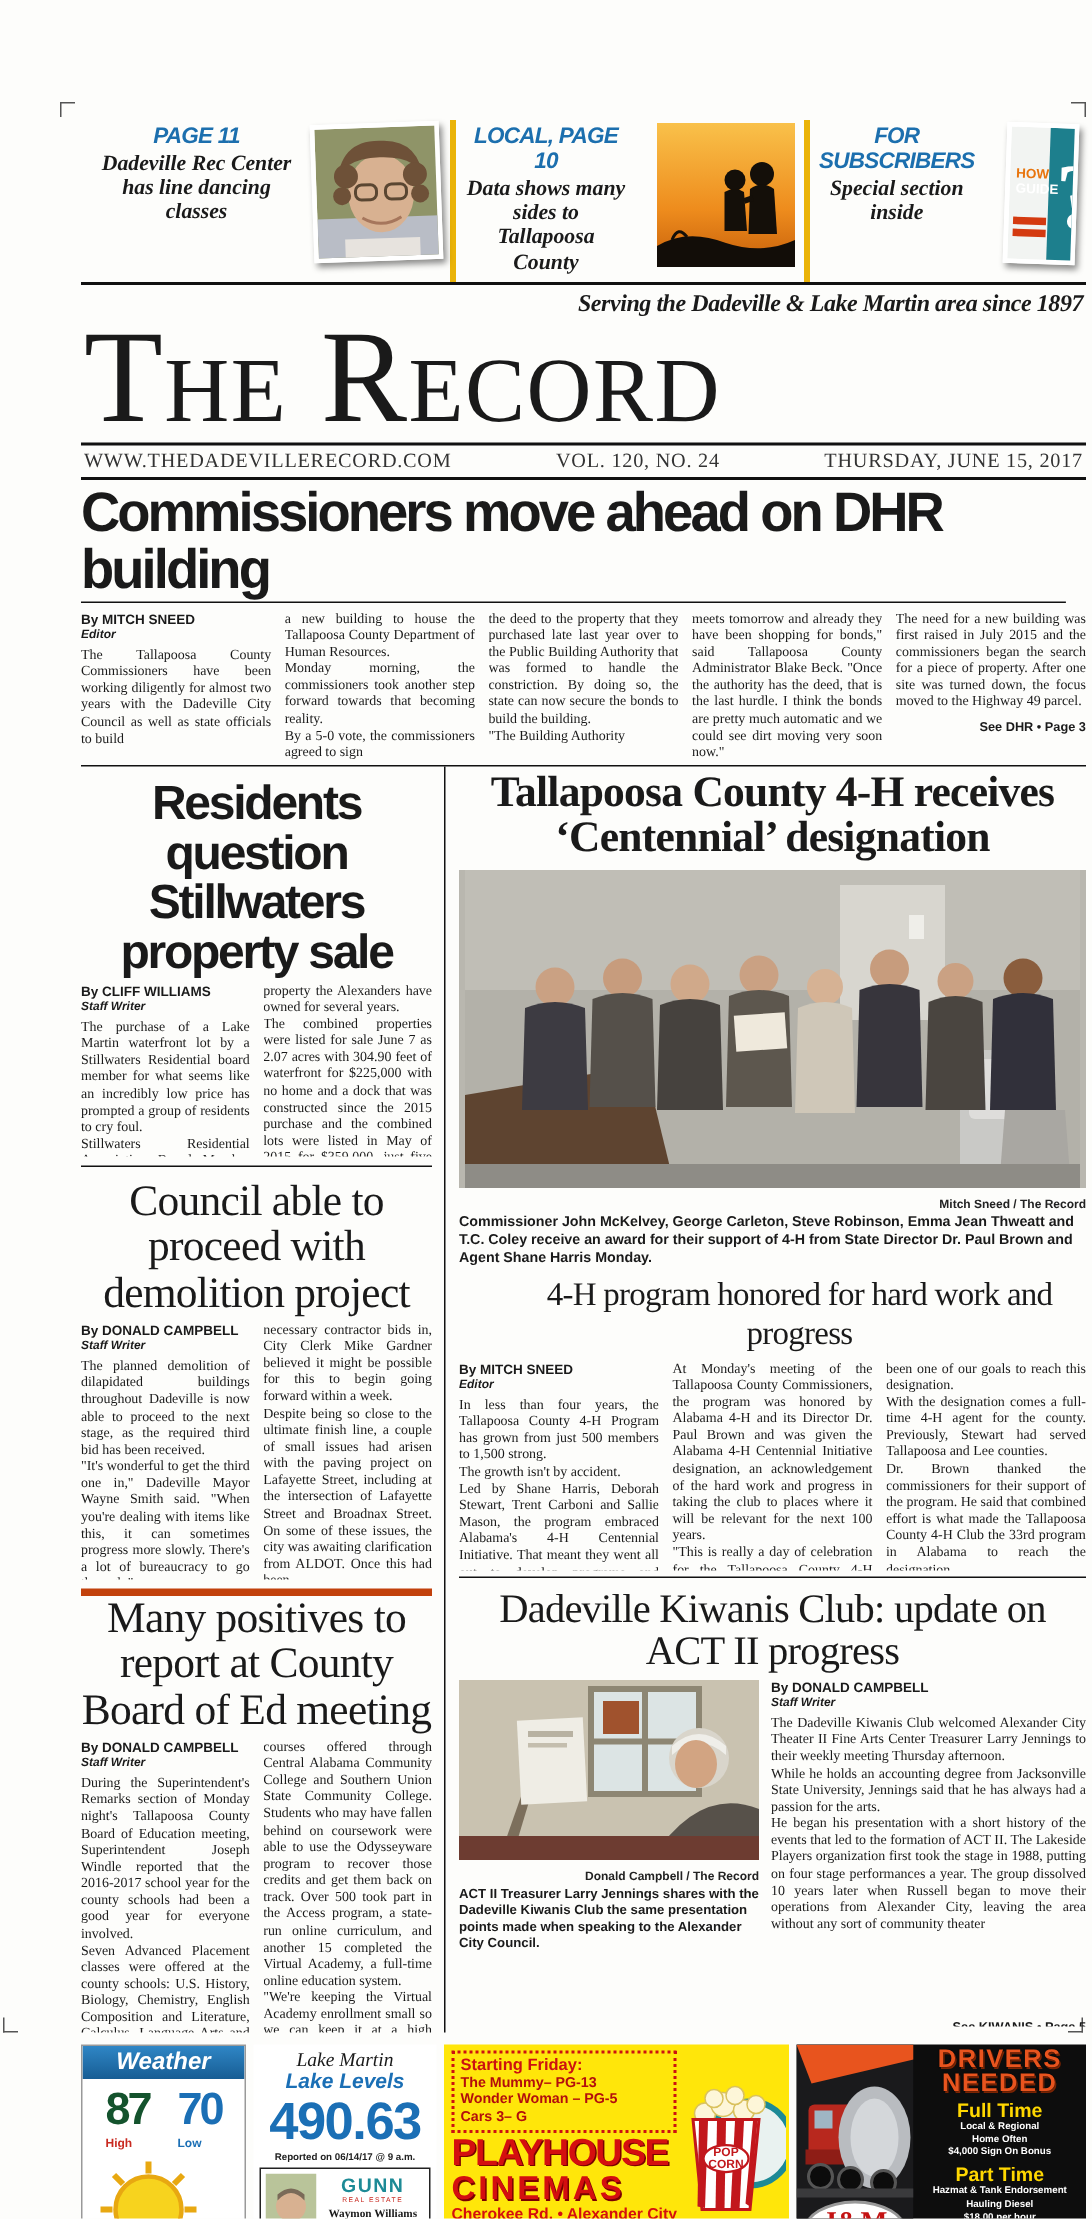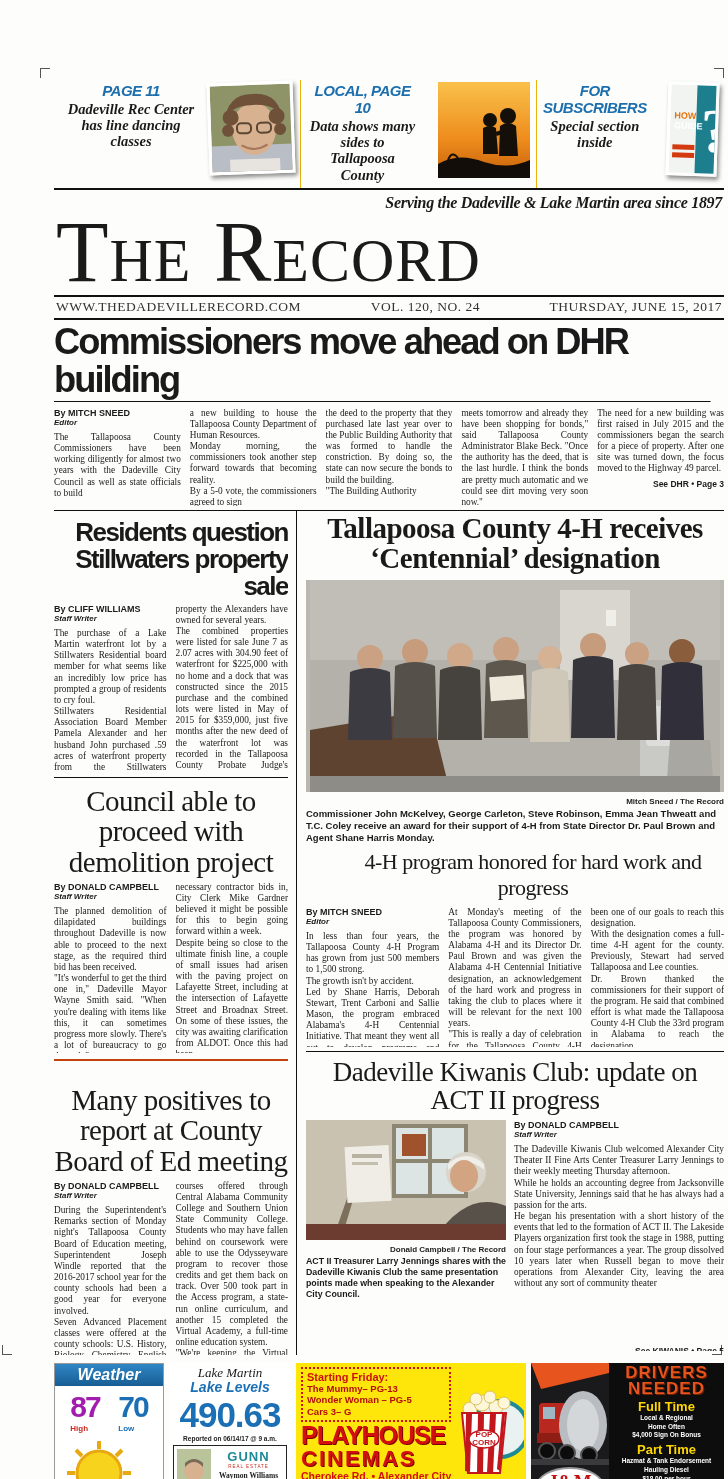--- a/index.html
+++ b/index.html
@@ -10,21 +10,21 @@
   
   .crop { position:absolute; width:10px; height:10px; }
   .crop.tl { left:40px; top:68px; border-left:1px solid #555; border-top:1px solid #555; }
   .crop.tr { left:714px; top:68px; border-right:1px solid #555; border-top:1px solid #555; }
   .crop.bl { left:2px;  top:1345px; border-left:1px solid #555; border-bottom:1px solid #555; }
   .crop.br { left:712px; top:1345px; border-right:1px solid #555; border-bottom:1px solid #555; }
 
   
   .teasers { display:flex; height:110px; border-bottom:2px solid #111; }
   .teaser { display:flex; align-items:flex-start; gap:6px; padding:2px 6px; }
-  .teaser + .teaser { border-left:1px solid #eab308;gap:20px; }
+  .teaser + .teaser { border-left:4px solid #eab308;gap:20px; }
   .t-text { text-align:center; flex:1; }
   .kicker { font-family:"Liberation Sans", sans-serif; font-weight:bold; font-style:italic; color:#1c6fae; font-size:15px; letter-spacing:-0.5px; }
   .t-blurb { font-style:italic; font-weight:bold; font-size:14.5px; line-height:1.12; margin-top:2px; }
   .t1 { width:246px; } .t2 { width:236px; } .t3 { width:188px; }
   .photo-tilt { box-shadow:2px 3px 4px rgba(0,0,0,.45); border:3px solid #fff; background:#fff; }
 
   
   .masthead { padding-top:4px; }
   .tagline { text-align:right; font-style:italic; font-size:16px; font-weight:bold; letter-spacing:-0.3px; padding-right:2px; }
   .mast-title { font-variant:small-caps; font-size:86px; line-height:.92; letter-spacing:1px; text-align:left; padding-left:2px; font-weight:normal; transform:scaleY(1.02); }
@@ -43,26 +43,26 @@
   .col { flex:1; overflow:hidden; }
 
   .dhr-body { padding:6px 0 4px 0; height:108px; overflow:hidden; }
 
   
   .main-area { display:flex; border-top:1px solid #111; }
   .left-stack { width:243px; padding:4px 8px 0 0; border-right:1px solid #111; }
   .right-stack { flex:1; padding:2px 0 0 9px; }
 
   .story { overflow:hidden; }
-  .h-sans { font-family:"Liberation Sans", sans-serif; font-weight:bold; font-size:26px; letter-spacing:-1.5px; line-height:1.04; text-align:right; }
+  .h-sans { font-family:"Liberation Sans", sans-serif; font-weight:bold; font-size:32px; letter-spacing:-1.5px; line-height:1.04; text-align:center; }
   .h-serif { font-size:29px; line-height:1.06; text-align:center; letter-spacing:-0.5px; }
   .h-serif-b { font-weight:bold; }
   .stillwaters { height:256px; padding-top:4px; }
   .council { height:276px; border-top:1px solid #111; margin-top:6px; padding-top:8px; }
-  .boe { height:296px; border-top:2px solid #c2410c; margin-top:6px; padding-top:24px; }
+  .boe { height:296px; border-top:5px solid #c2410c; margin-top:6px; padding-top:0; }
   .story .cols { margin-top:4px; }
 
   .fourh { height:534px; }
   .fourh-photo { width:100%; height:212px; background:#b9b7af; margin-top:6px; overflow:hidden; }
   .credit { font-family:"Liberation Sans", sans-serif; font-weight:bold; font-size:8px; text-align:right; color:#222; margin-top:1px; }
   .caption { font-family:"Liberation Sans", sans-serif; font-weight:bold; font-size:9.5px; line-height:1.25; margin-top:2px; }
   .subhead { font-size:22px; text-align:center; margin-top:5px; letter-spacing:-0.5px;margin-left:36px; }
   .fourh .cols { margin-top:6px; height:172px; }
 
   .kiwanis { height:300px; border-top:1px solid #111; margin-top:4px; padding-top:6px; }
@@ -72,21 +72,21 @@
   .kiw-text { flex:1; overflow:hidden; }
 
   
   .ad-strip { display:flex; gap:5px; margin-top:8px; height:172px; }
   .adbox { overflow:hidden; position:relative; }
 
   .weather { width:110px; border:1px solid #999; background:#fff; }
   .weather-head { background:linear-gradient(#2f86c5,#175d94); color:#fff; font-family:"Liberation Sans", sans-serif; font-style:italic; font-weight:bold; font-size:16px; text-align:center; padding:2px 0; }
   .temps { display:flex; justify-content:space-around; padding:4px 6px 0 6px; }
   .temp-num { font-family:"Liberation Sans", sans-serif; font-weight:bold; font-size:30px; letter-spacing:-2px; }
-  .hi { color:#a21caf; } .lo { color:#1b6fb5; }
+  .hi { color:#14532d; } .lo { color:#1b6fb5; }
   .temp-lbl { font-family:"Liberation Sans", sans-serif; font-weight:bold; font-size:8px; text-align:left; }
   .hi-l { color:#c92a21; } .lo-l { color:#1b6fb5; }
 
   .lake { width:122px; background:#fff; padding:2px 4px; text-align:center; }
   .lake-region { font-style:italic; font-size:13px; }
   .lake-title { font-family:"Liberation Sans", sans-serif; font-weight:bold; font-style:italic; color:#1b6fb5; font-size:14px; margin-top:-2px; }
   .lake-value { font-family:"Liberation Sans", sans-serif; font-weight:bold; color:#1b6fb5; font-size:35px; letter-spacing:-1px; }
   .lake-reported { font-family:"Liberation Sans", sans-serif; font-weight:bold; font-size:6.5px; color:#222; }
   .gunn-box { border:1px solid #222; margin-top:3px; height:88px; display:flex; gap:3px; padding:3px; background:#fff; }
   .gunn-right { flex:1; text-align:center; }

